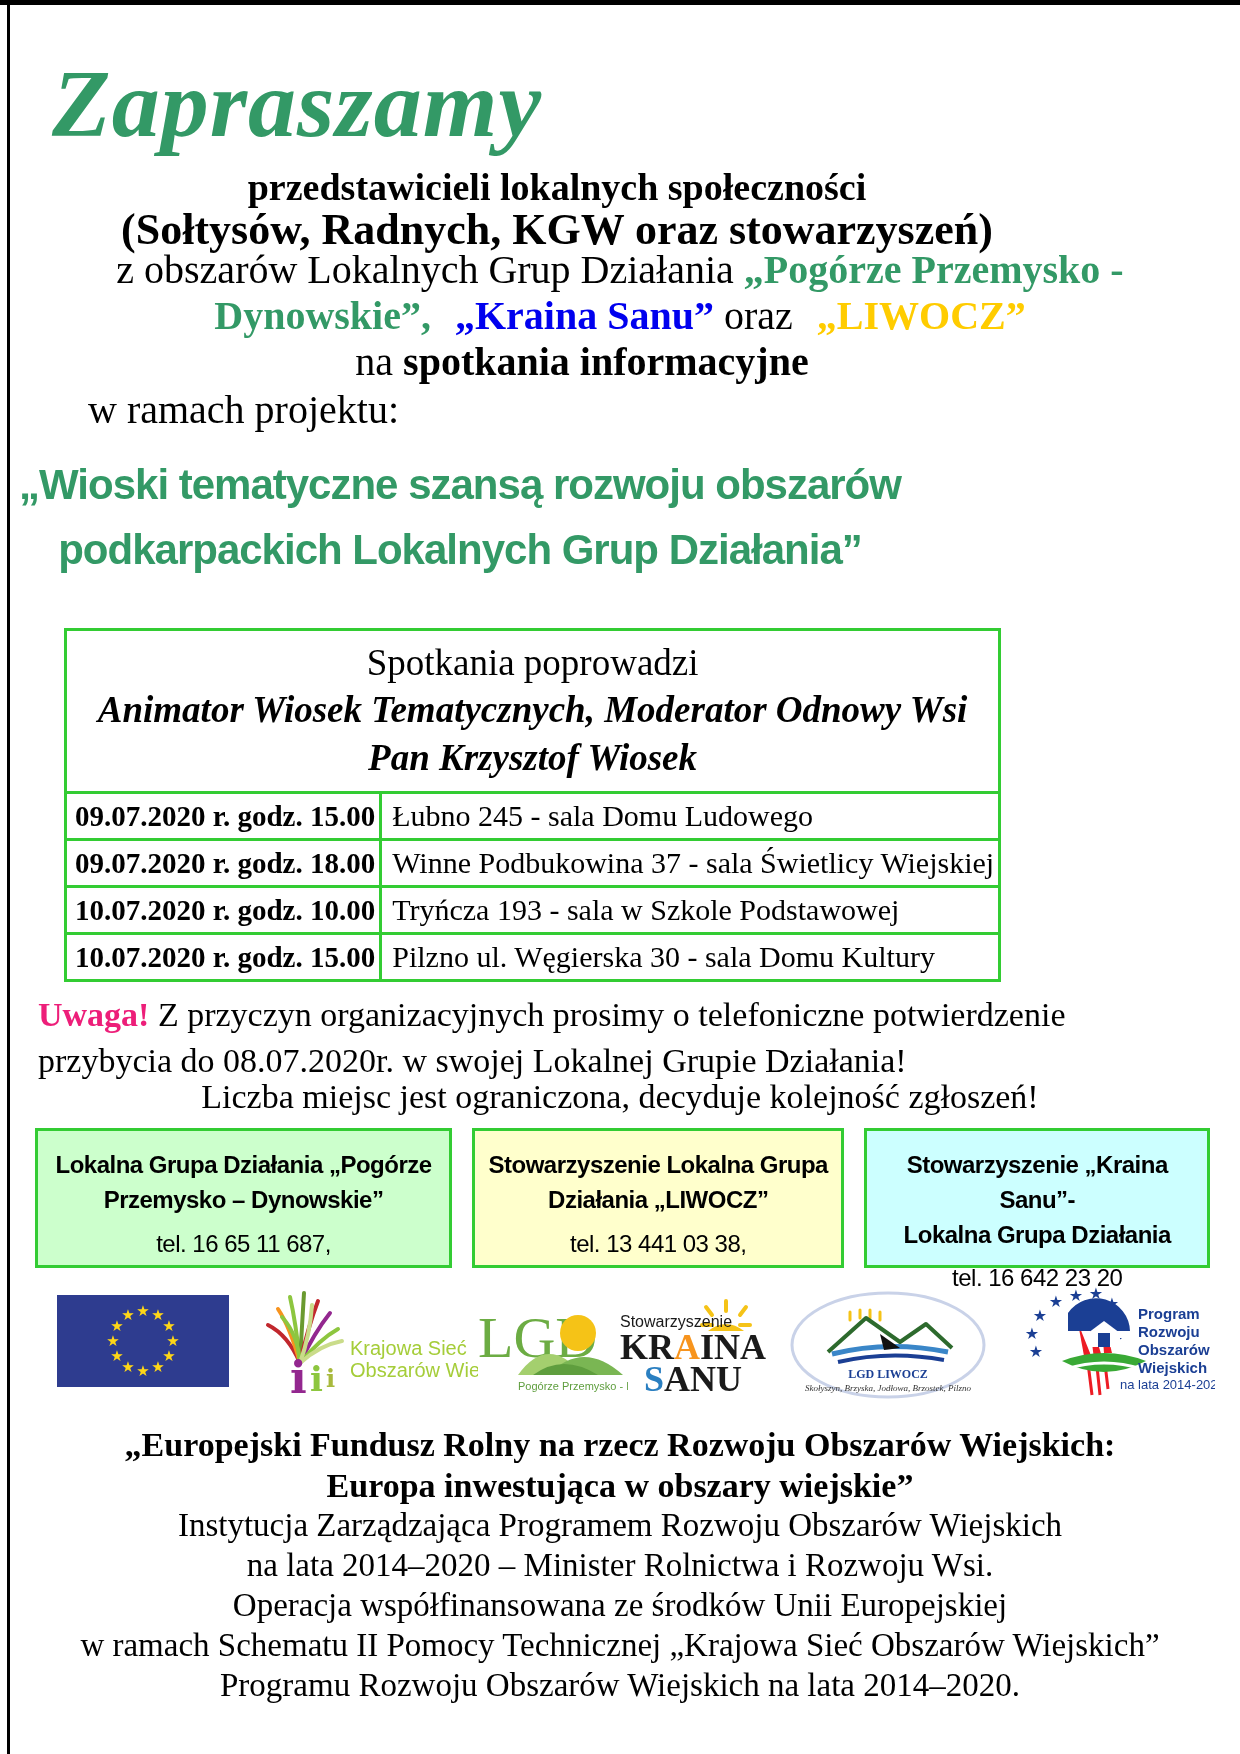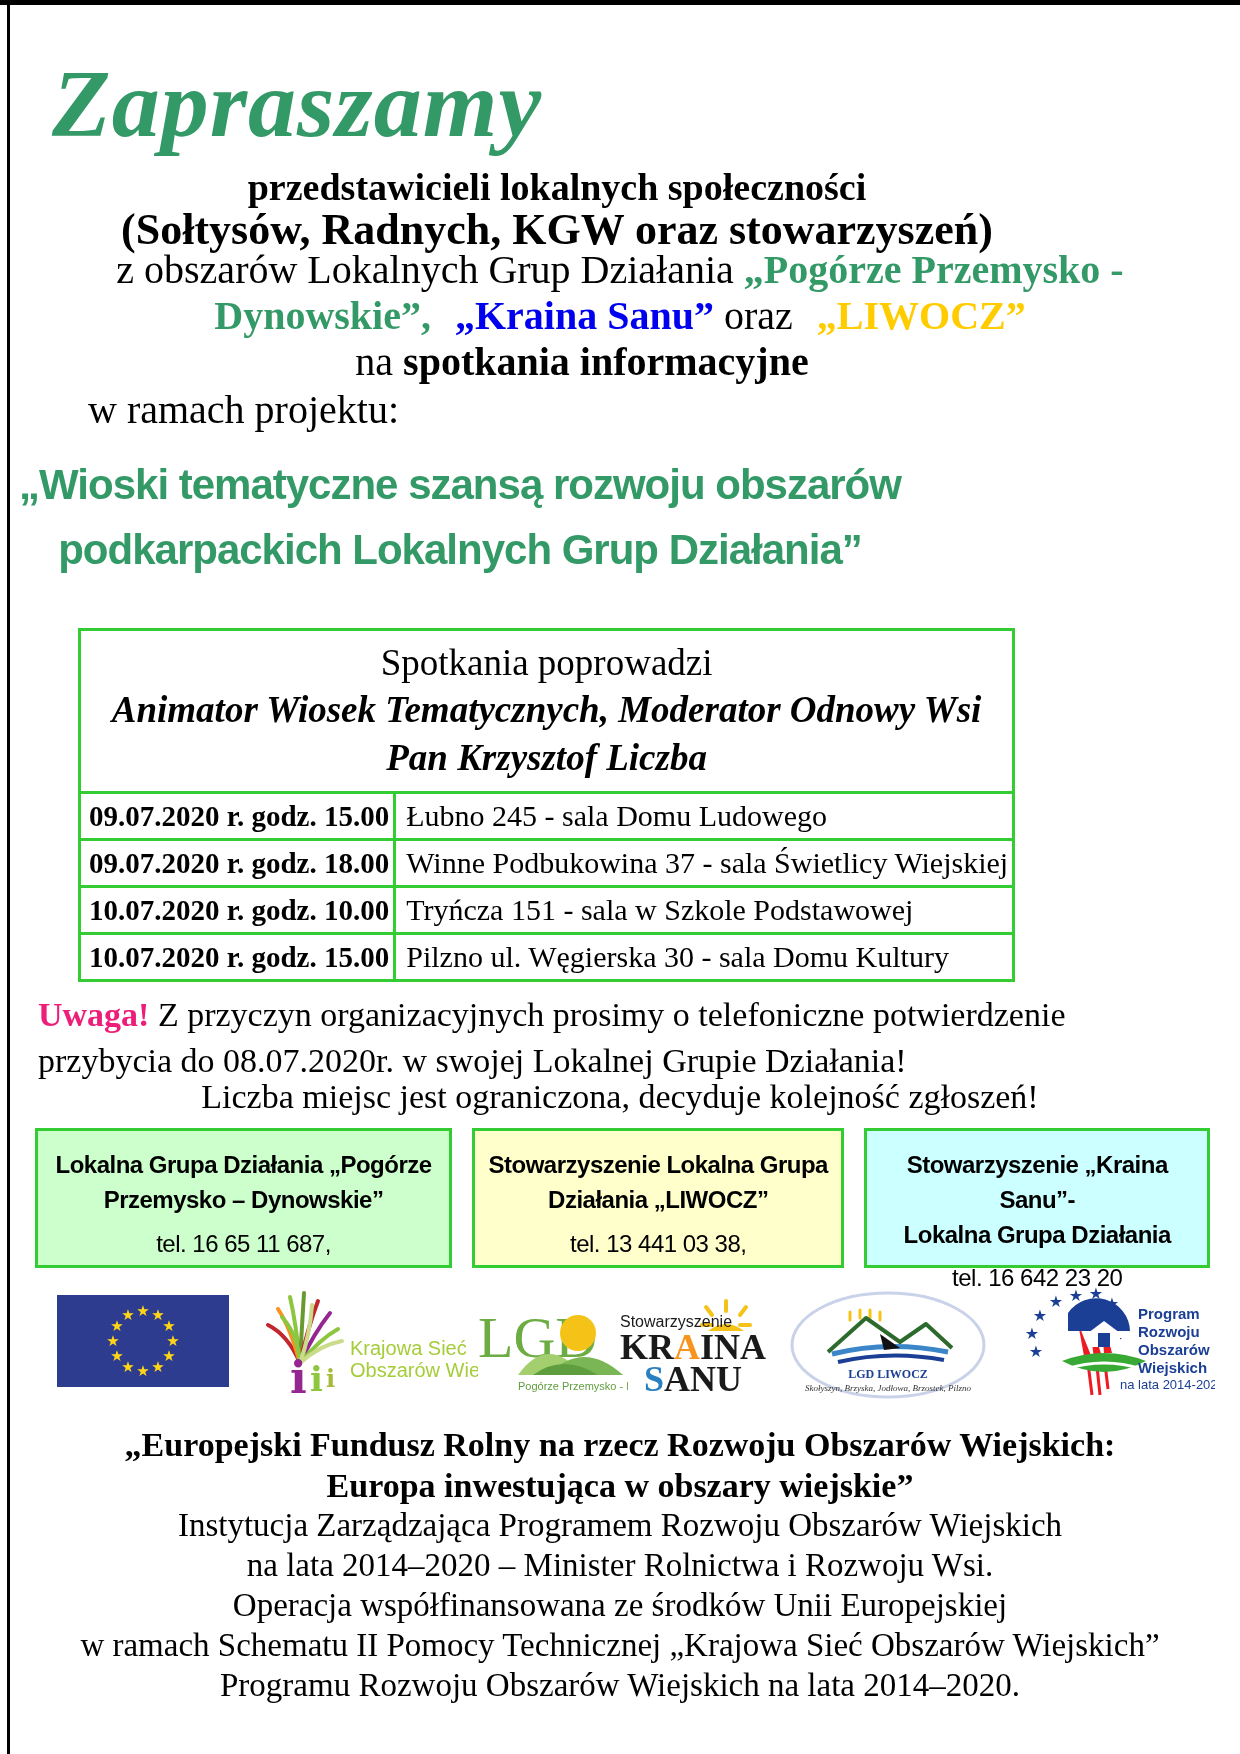--- a/index.html
+++ b/index.html
@@ -35,21 +35,21 @@
   .project-title{
     position:absolute;top:452px;left:0;width:1040px;
     text-align:center;
     font-family:"Liberation Sans", sans-serif;
     font-size:42px;font-weight:bold;color:#339966;
     letter-spacing:-1px;line-height:1.55;
     padding-right:120px;box-sizing:border-box;
   }
 
   table.schedule{
-    position:absolute;top:628px;left:78px;
+    position:absolute;top:628px;left:64px;
     width:879px;border-collapse:collapse;
   }
   table.schedule td{border:3px solid #33cc33;}
   td.thead{
     text-align:center;font-size:37px;line-height:1.28;padding:8px 4px 10px 4px;
   }
   td.thead .bi{font-weight:bold;font-style:italic;}
   td.dt{width:355px;font-weight:bold;font-size:29px;padding:5px 4px 5px 8px;white-space:nowrap;}
   td.venue{font-size:30px;padding:5px 4px 5px 10px;white-space:nowrap;}
 
@@ -116,34 +116,34 @@
     <span>„Wioski tematyczne szansą rozwoju obszarów</span><br>
     <span>podkarpackich Lokalnych Grup Działania”</span>
   </div>
 
   <table class="schedule">
     <tbody>
         <tr>
       <td class="thead" colspan="2">
         <span>Spotkania poprowadzi</span><br>
         <span class="bi">Animator Wiosek Tematycznych, Moderator Odnowy Wsi</span><br>
-        <span class="bi">Pan Krzysztof Liczba</span>
+        <span class="bi">Pan Krzysztof Wiosek</span>
       </td>
     </tr>
     <tr>
       <td class="dt">09.07.2020 r. godz. 15.00</td>
       <td class="venue">Łubno 245 - sala Domu Ludowego</td>
     </tr>
     <tr>
       <td class="dt">09.07.2020 r. godz. 18.00</td>
       <td class="venue">Winne Podbukowina 37 - sala Świetlicy Wiejskiej</td>
     </tr>
     <tr>
       <td class="dt">10.07.2020 r. godz. 10.00</td>
-      <td class="venue">Tryńcza 151 - sala w Szkole Podstawowej</td>
+      <td class="venue">Tryńcza 193 - sala w Szkole Podstawowej</td>
     </tr>
     <tr>
       <td class="dt">10.07.2020 r. godz. 15.00</td>
       <td class="venue">Pilzno ul. Węgierska 30 - sala Domu Kultury</td>
     </tr>
   </tbody>
     </table>
 
   <div class="notice">
     <span class="uwaga">Uwaga!</span>

